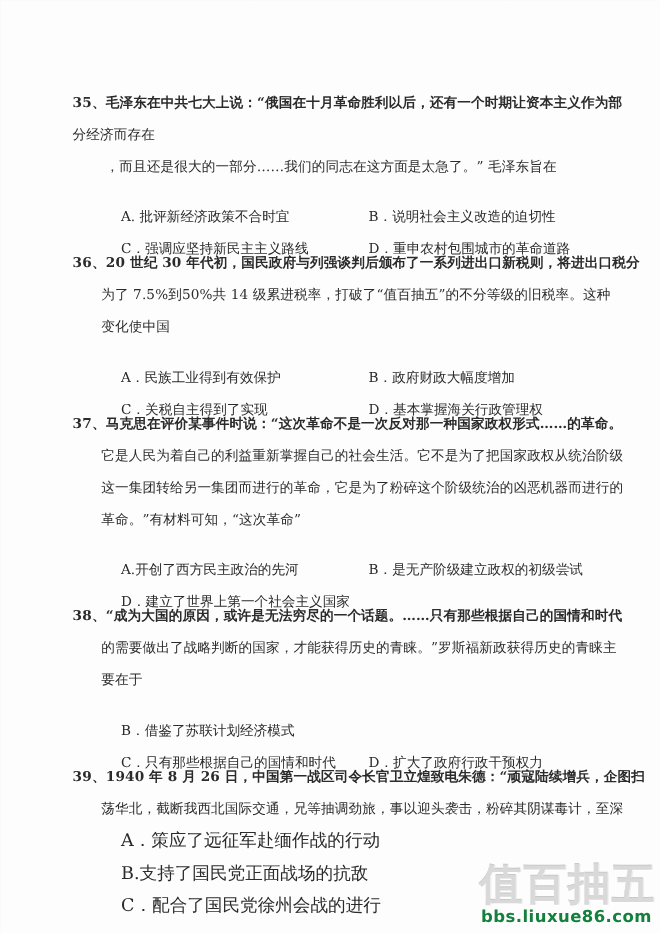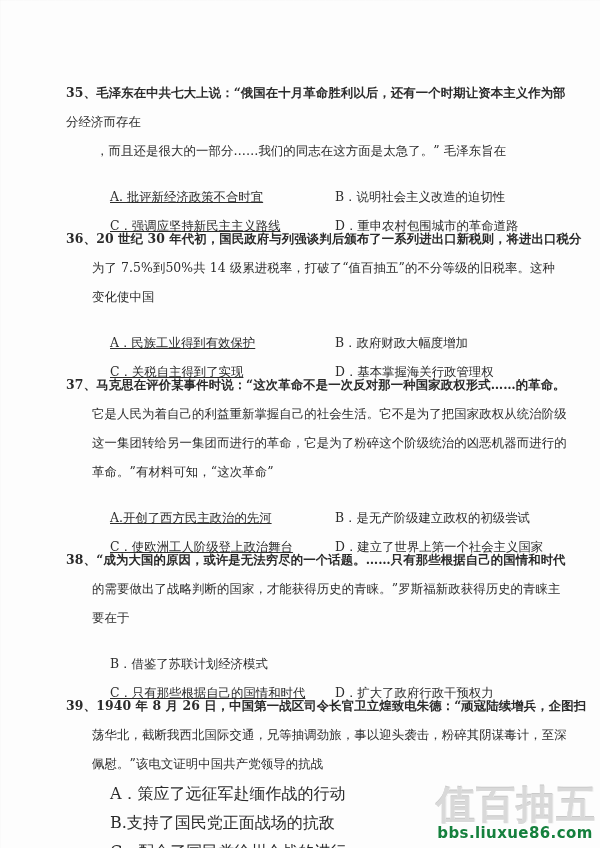--- a/index.html
+++ b/index.html
@@ -81,21 +81,20 @@
     align-items: baseline;
     font-size: 12.4px;
     line-height: 29.2px;
     height: 29.2px;
     padding-left: 44px;
     white-space: nowrap;
   }
   .opt-a, .opt-c {
     width: 225px;
     flex: 0 0 225px;
-    text-decoration: underline;
   }
   .opt-b, .opt-d {
     flex: 0 0 auto;
     margin-top: 16px;
   }
 
   
   .opt-row {
     font-size: 16px;
     line-height: 29.2px;
@@ -175,42 +174,40 @@
   <div class="question">
     <div class="line q-head"><span class="qnum">37、</span><span class="qtext">马克思在评价某事件时说：“这次革命不是一次反对那一种国家政权形式……的革命。</span></div>
     <div class="line cont">它是人民为着自己的利益重新掌握自己的社会生活。它不是为了把国家政权从统治阶级</div>
     <div class="line cont">这一集团转给另一集团而进行的革命，它是为了粉碎这个阶级统治的凶恶机器而进行的</div>
     <div class="line cont">革命。”有材料可知，“这次革命”</div>
     <div class="opts">
       <span class="opt-a">A.开创了西方民主政治的先河</span>
       <span class="opt-b">B．是无产阶级建立政权的初级尝试</span>
     </div>
     <div class="opts">
-      <span class="opt-c">C．使欧洲工人阶级登上政治舞台</span>
       <span class="opt-d">D．建立了世界上第一个社会主义国家</span>
     </div>
   </div>
 
   <div class="question">
     <div class="line q-head"><span class="qnum">38、</span><span class="qtext">“成为大国的原因，或许是无法穷尽的一个话题。……只有那些根据自己的国情和时代</span></div>
     <div class="line cont">的需要做出了战略判断的国家，才能获得历史的青睐。”罗斯福新政获得历史的青睐主</div>
     <div class="line cont">要在于</div>
     <div class="opts">
       <span class="opt-b">B．借鉴了苏联计划经济模式</span>
     </div>
     <div class="opts">
       <span class="opt-c">C．只有那些根据自己的国情和时代</span>
       <span class="opt-d">D．扩大了政府行政干预权力</span>
     </div>
   </div>
 
   <div class="question">
     <div class="line q-head"><span class="qnum">39、</span><span class="qtext">1940 年 8 月 26 日，中国第一战区司令长官卫立煌致电朱德：“顽寇陆续增兵，企图扫</span></div>
     <div class="line cont">荡华北，截断我西北国际交通，兄等抽调劲旅，事以迎头袭击，粉碎其阴谋毒计，至深</div>
-    <div class="line cont">佩慰。”该电文证明中国共产党领导的抗战</div>
     <div class="opt-row">A．策应了远征军赴缅作战的行动</div>
     <div class="opt-row">B.支持了国民党正面战场的抗敌</div>
     <div class="opt-row">C．配合了国民党徐州会战的进行</div>
 
   </div>
 
 </div>
 
 <div class="watermark">
   <div class="wm-main">值百抽五</div>

